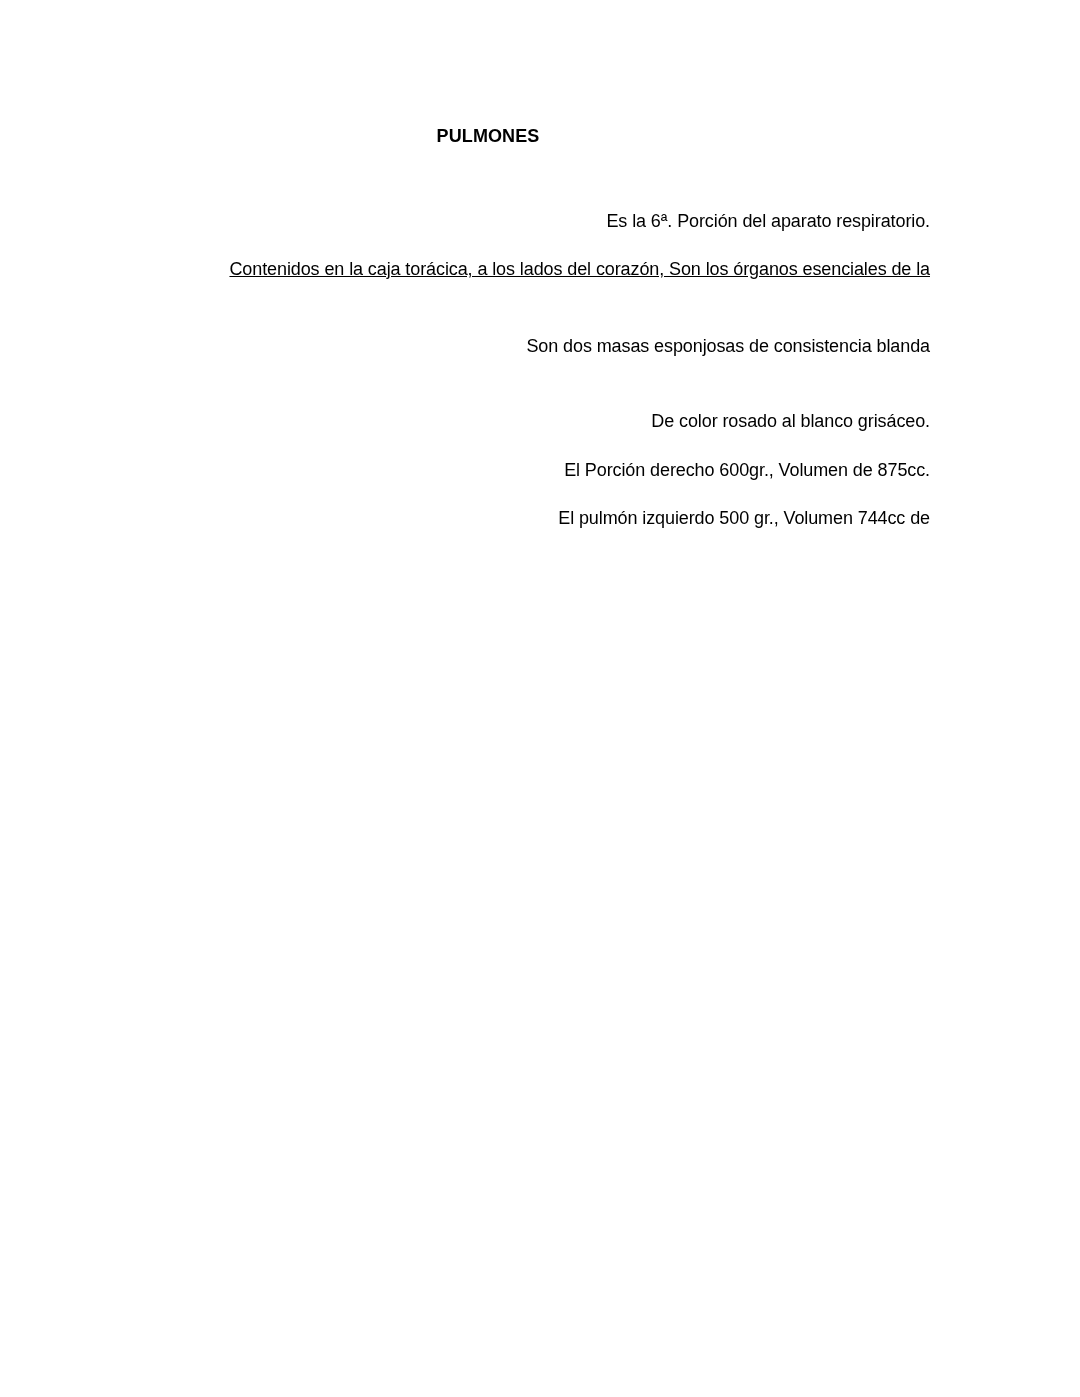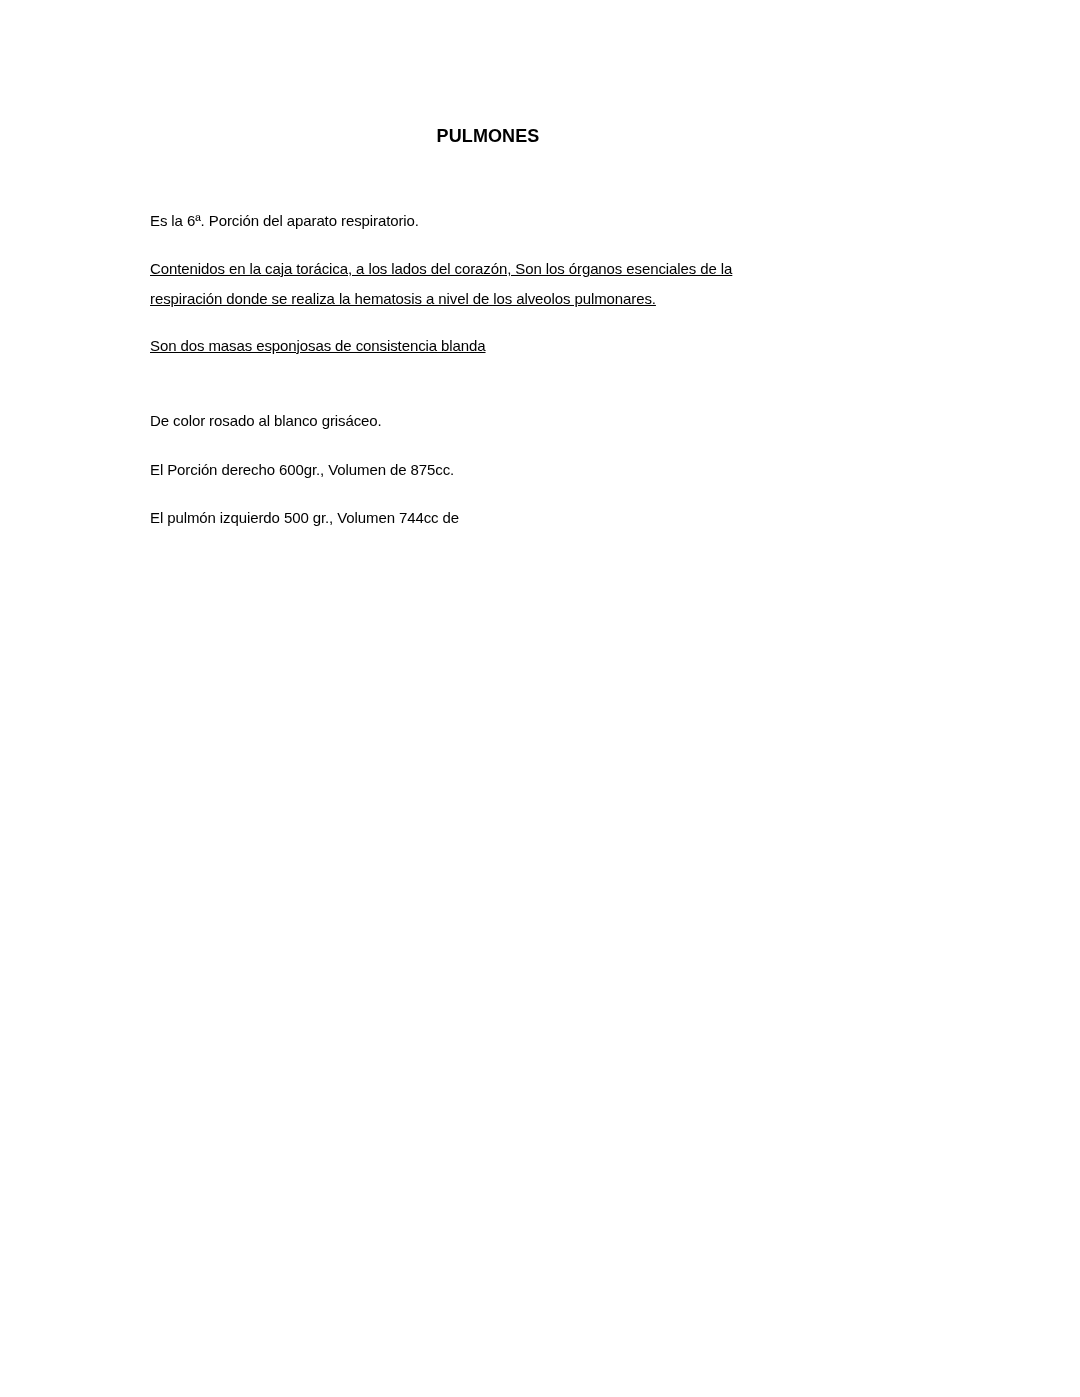--- a/index.html
+++ b/index.html
@@ -31,47 +31,47 @@
       text-align: center;
       font-weight: bold;
       font-size: 18px;
       line-height: 24px;
       letter-spacing: 0.1px;
     }
     .body-text {
       position: absolute;
       left: 150px;
       width: 780px;
-      font-size: 15px;
+      font-size: 18px;
       line-height: 30px;
       letter-spacing: -0.1px;
       white-space: nowrap;
+      text-align: right;
     }
     .p1 { top: 206px; }
     .p2 { top: 254px; text-decoration: underline; }
-    .p3 { top: 331px; text-decoration: underline; }
+    .p3 { top: 331px; }
     .p4 { top: 378px; margin-top: 28px; }
     .p5 { top: 408px; }
     .p6 { top: 455px; }
     .p7 { top: 503px; }
   </style>
 </head>
 <body>
 
 <div class="page">
 
   <div class="title">PULMONES</div>
 
   <div class="body-text p1">
     <span>Es la 6ª.  Porción del aparato respiratorio.</span>
   </div>
 
   <div class="body-text p2">
     <div>Contenidos en la caja torácica, a los lados del corazón, Son los órganos esenciales de la</div>
-    <div>respiración donde se realiza la hematosis a nivel de los alveolos pulmonares.</div>
   </div>
 
   <div class="body-text p3">
     <span>Son dos masas esponjosas de consistencia blanda</span>
   </div>
 
   <div class="body-text p4">
     <span>De color rosado al blanco grisáceo.</span>
   </div>
 

